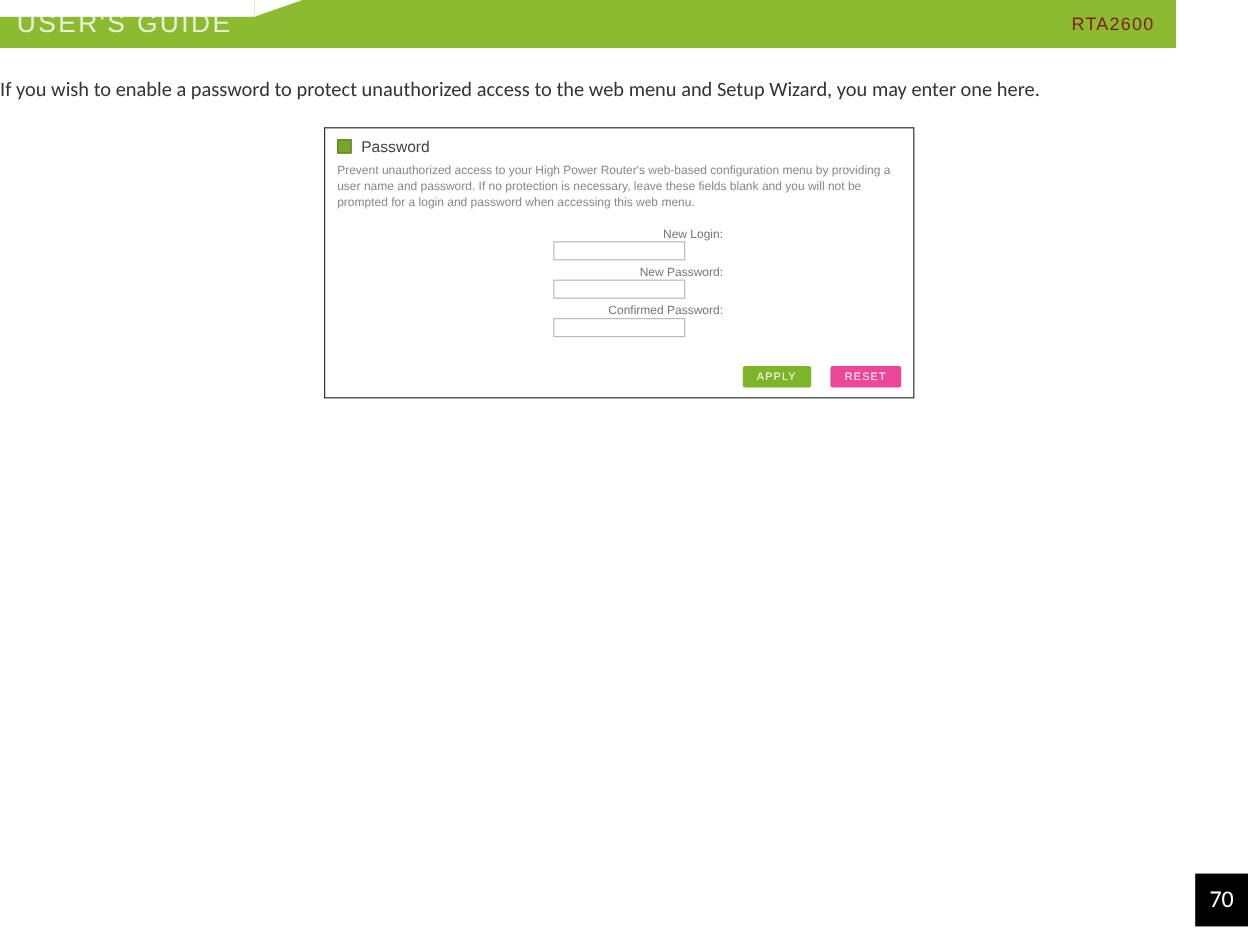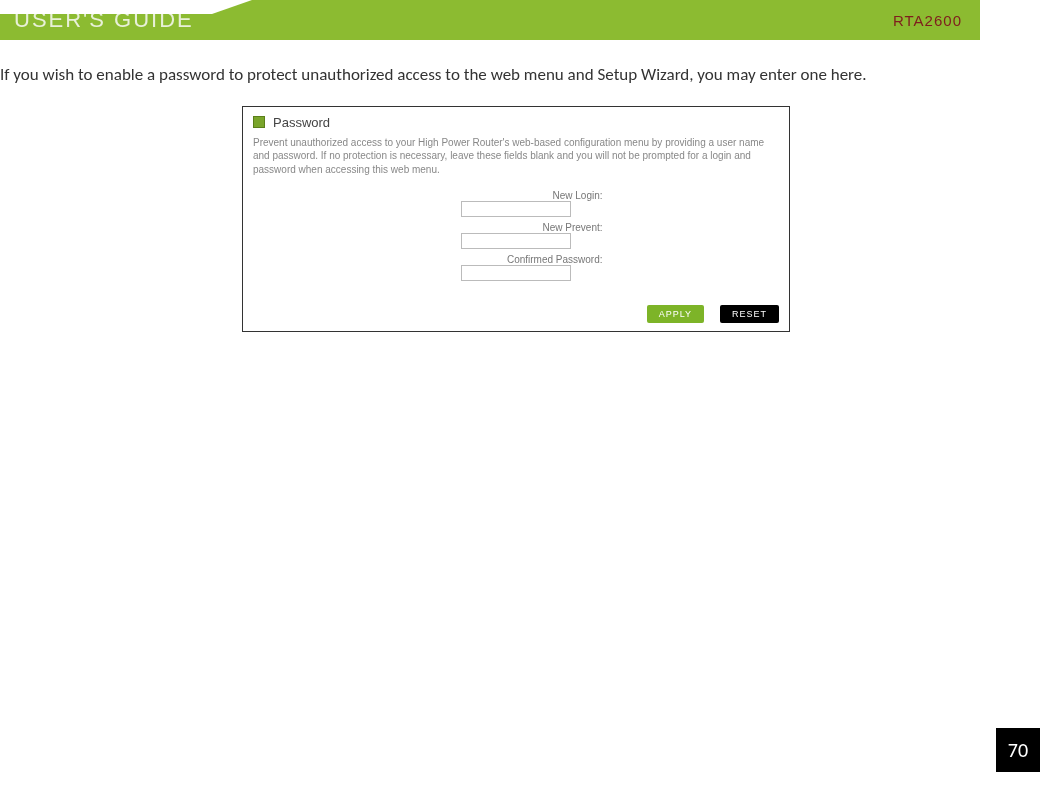--- a/index.html
+++ b/index.html
@@ -71,21 +71,21 @@
     font-size: 17px;
     color: #333;
     line-height: 1.5;
     margin-bottom: 18px;
   }
   .panel-wrap {
     display: flex;
     justify-content: center;
   }
   .panel {
-    width: 548px;
+    width: 492px;
     border: 1px solid #333;
     background: #fff;
     padding: 8px 10px 8px 10px;
   }
   .panel-heading {
     display: flex;
     align-items: center;
     gap: 8px;
     margin-bottom: 6px;
   }
@@ -139,21 +139,21 @@
     font-size: 9px;
     color: #fff;
     padding: 4px 12px;
     border: none;
     letter-spacing: 1px;
     font-family: Arial, sans-serif;
     cursor: pointer;
     border-radius: 2px;
   }
   .btn-apply { background: #7db428; }
-  .btn-reset { background: #000000; }
+  .btn-reset { background: #ec4899; }
   .page-num {
     position: absolute;
     bottom: 20px;
     right: 0;
     width: 44px;
     height: 44px;
     background: #000000;
     color: #fff;
     font-size: 20px;
     display: flex;
@@ -183,21 +183,21 @@
         <div class="sq-icon"></div>
         <div class="panel-heading-text">Password</div>
       </div>
       <div class="panel-desc">Prevent unauthorized access to your High Power Router's web-based configuration menu by providing a user name and password. If no protection is necessary, leave these fields blank and you will not be prompted for a login and password when accessing this web menu.</div>
 
       <div class="form-row">
         <div class="form-label">New Login:</div>
         <input class="form-input" type="text" value="" style="">
       </div>
       <div class="form-row">
-        <div class="form-label">New Prevent:</div>
+        <div class="form-label">New Password:</div>
         <input class="form-input" type="password" value="" style="">
       </div>
       <div class="form-row">
         <div class="form-label">Confirmed Password:</div>
         <input class="form-input" type="password" value="" style="">
       </div>
 
       <div class="panel-buttons">
         <button class="btn btn-apply">APPLY</button>
         <button class="btn btn-reset">RESET</button>

